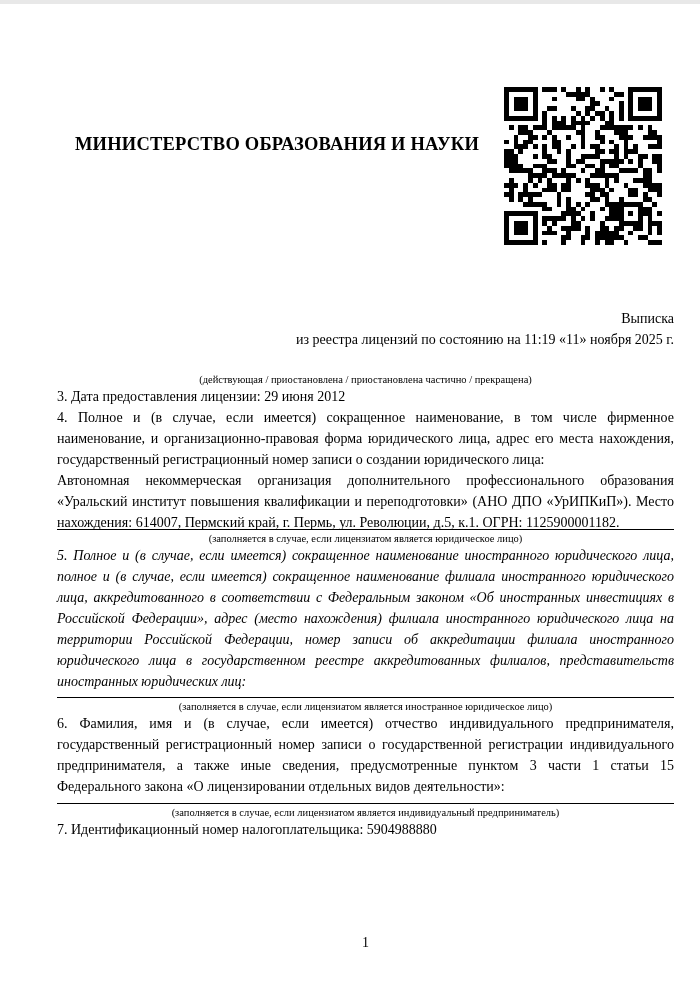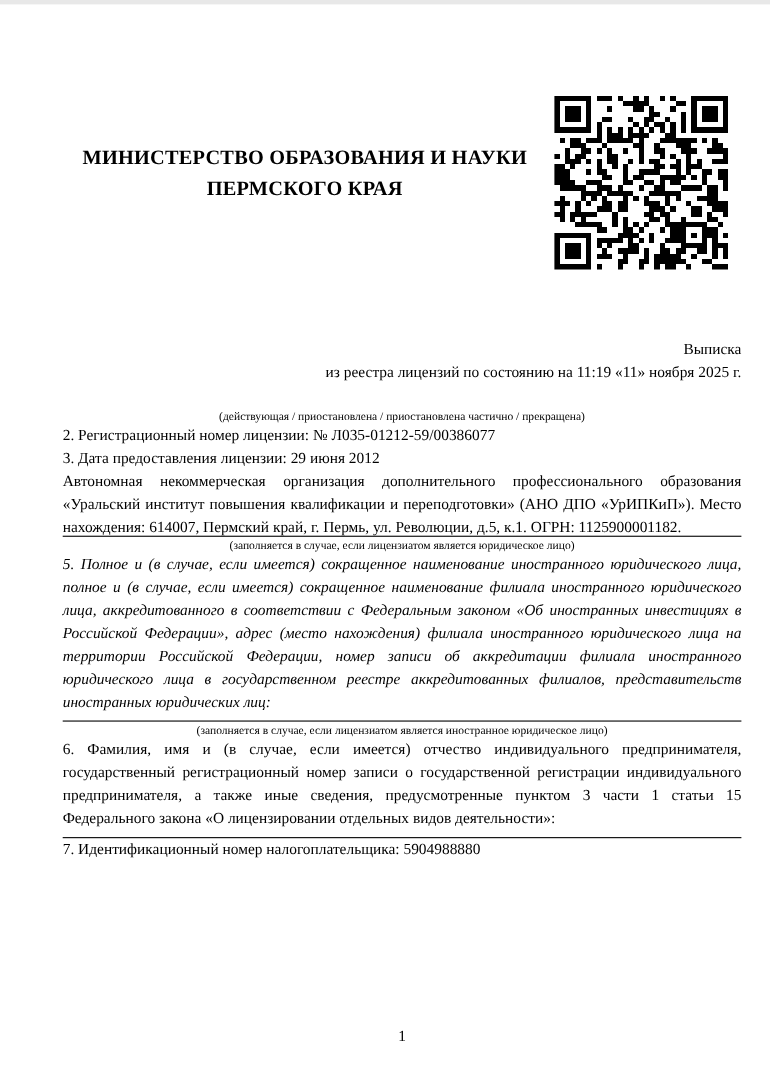--- a/index.html
+++ b/index.html
@@ -51,45 +51,45 @@
 
   <div class="qr">
     <svg id="qr-svg" xmlns="http://www.w3.org/2000/svg" shape-rendering="crispEdges" viewBox="0 0 33 33">
         <path d="M0 0h1v1h-1zM1 0h1v1h-1zM2 0h1v1h-1zM3 0h1v1h-1zM4 0h1v1h-1zM5 0h1v1h-1zM6 0h1v1h-1zM8 0h1v1h-1zM9 0h1v1h-1zM10 0h1v1h-1zM12 0h1v1h-1zM15 0h1v1h-1zM17 0h1v1h-1zM20 0h1v1h-1zM22 0h1v1h-1zM26 0h1v1h-1zM27 0h1v1h-1zM28 0h1v1h-1zM29 0h1v1h-1zM30 0h1v1h-1zM31 0h1v1h-1zM32 0h1v1h-1zM0 1h1v1h-1zM6 1h1v1h-1zM13 1h1v1h-1zM14 1h1v1h-1zM15 1h1v1h-1zM16 1h1v1h-1zM17 1h1v1h-1zM23 1h1v1h-1zM24 1h1v1h-1zM26 1h1v1h-1zM32 1h1v1h-1zM0 2h1v1h-1zM2 2h1v1h-1zM3 2h1v1h-1zM4 2h1v1h-1zM6 2h1v1h-1zM10 2h1v1h-1zM15 2h1v1h-1zM16 2h1v1h-1zM18 2h1v1h-1zM22 2h1v1h-1zM26 2h1v1h-1zM28 2h1v1h-1zM29 2h1v1h-1zM30 2h1v1h-1zM32 2h1v1h-1zM0 3h1v1h-1zM2 3h1v1h-1zM3 3h1v1h-1zM4 3h1v1h-1zM6 3h1v1h-1zM18 3h1v1h-1zM19 3h1v1h-1zM24 3h1v1h-1zM26 3h1v1h-1zM28 3h1v1h-1zM29 3h1v1h-1zM30 3h1v1h-1zM32 3h1v1h-1zM0 4h1v1h-1zM2 4h1v1h-1zM3 4h1v1h-1zM4 4h1v1h-1zM6 4h1v1h-1zM9 4h1v1h-1zM10 4h1v1h-1zM14 4h1v1h-1zM17 4h1v1h-1zM18 4h1v1h-1zM21 4h1v1h-1zM24 4h1v1h-1zM26 4h1v1h-1zM28 4h1v1h-1zM29 4h1v1h-1zM30 4h1v1h-1zM32 4h1v1h-1zM0 5h1v1h-1zM6 5h1v1h-1zM8 5h1v1h-1zM15 5h1v1h-1zM17 5h1v1h-1zM19 5h1v1h-1zM20 5h1v1h-1zM22 5h1v1h-1zM24 5h1v1h-1zM26 5h1v1h-1zM32 5h1v1h-1zM0 6h1v1h-1zM1 6h1v1h-1zM2 6h1v1h-1zM3 6h1v1h-1zM4 6h1v1h-1zM5 6h1v1h-1zM6 6h1v1h-1zM8 6h1v1h-1zM10 6h1v1h-1zM12 6h1v1h-1zM14 6h1v1h-1zM16 6h1v1h-1zM18 6h1v1h-1zM20 6h1v1h-1zM22 6h1v1h-1zM24 6h1v1h-1zM26 6h1v1h-1zM27 6h1v1h-1zM28 6h1v1h-1zM29 6h1v1h-1zM30 6h1v1h-1zM31 6h1v1h-1zM32 6h1v1h-1zM8 7h1v1h-1zM10 7h1v1h-1zM11 7h1v1h-1zM12 7h1v1h-1zM14 7h1v1h-1zM15 7h1v1h-1zM16 7h1v1h-1zM17 7h1v1h-1zM21 7h1v1h-1zM22 7h1v1h-1zM1 8h1v1h-1zM3 8h1v1h-1zM4 8h1v1h-1zM6 8h1v1h-1zM7 8h1v1h-1zM8 8h1v1h-1zM10 8h1v1h-1zM11 8h1v1h-1zM12 8h1v1h-1zM13 8h1v1h-1zM14 8h1v1h-1zM16 8h1v1h-1zM20 8h1v1h-1zM21 8h1v1h-1zM22 8h1v1h-1zM23 8h1v1h-1zM24 8h1v1h-1zM25 8h1v1h-1zM26 8h1v1h-1zM28 8h1v1h-1zM30 8h1v1h-1zM3 9h1v1h-1zM4 9h1v1h-1zM5 9h1v1h-1zM9 9h1v1h-1zM15 9h1v1h-1zM16 9h1v1h-1zM19 9h1v1h-1zM23 9h1v1h-1zM24 9h1v1h-1zM25 9h1v1h-1zM30 9h1v1h-1zM31 9h1v1h-1zM2 10h1v1h-1zM5 10h1v1h-1zM6 10h1v1h-1zM8 10h1v1h-1zM10 10h1v1h-1zM13 10h1v1h-1zM16 10h1v1h-1zM19 10h1v1h-1zM20 10h1v1h-1zM24 10h1v1h-1zM25 10h1v1h-1zM26 10h1v1h-1zM29 10h1v1h-1zM30 10h1v1h-1zM31 10h1v1h-1zM32 10h1v1h-1zM0 11h1v1h-1zM2 11h1v1h-1zM4 11h1v1h-1zM5 11h1v1h-1zM10 11h1v1h-1zM11 11h1v1h-1zM16 11h1v1h-1zM20 11h1v1h-1zM22 11h1v1h-1zM25 11h1v1h-1zM32 11h1v1h-1zM2 12h1v1h-1zM3 12h1v1h-1zM4 12h1v1h-1zM6 12h1v1h-1zM8 12h1v1h-1zM10 12h1v1h-1zM11 12h1v1h-1zM14 12h1v1h-1zM16 12h1v1h-1zM18 12h1v1h-1zM19 12h1v1h-1zM23 12h1v1h-1zM25 12h1v1h-1zM27 12h1v1h-1zM30 12h1v1h-1zM31 12h1v1h-1zM32 12h1v1h-1zM0 13h1v1h-1zM1 13h1v1h-1zM3 13h1v1h-1zM8 13h1v1h-1zM11 13h1v1h-1zM13 13h1v1h-1zM19 13h1v1h-1zM20 13h1v1h-1zM22 13h1v1h-1zM23 13h1v1h-1zM25 13h1v1h-1zM26 13h1v1h-1zM27 13h1v1h-1zM0 14h1v1h-1zM1 14h1v1h-1zM2 14h1v1h-1zM6 14h1v1h-1zM8 14h1v1h-1zM9 14h1v1h-1zM13 14h1v1h-1zM16 14h1v1h-1zM17 14h1v1h-1zM18 14h1v1h-1zM19 14h1v1h-1zM23 14h1v1h-1zM25 14h1v1h-1zM28 14h1v1h-1zM29 14h1v1h-1zM31 14h1v1h-1zM32 14h1v1h-1zM0 15h1v1h-1zM1 15h1v1h-1zM2 15h1v1h-1zM9 15h1v1h-1zM10 15h1v1h-1zM13 15h1v1h-1zM15 15h1v1h-1zM16 15h1v1h-1zM20 15h1v1h-1zM21 15h1v1h-1zM22 15h1v1h-1zM23 15h1v1h-1zM24 15h1v1h-1zM26 15h1v1h-1zM28 15h1v1h-1zM31 15h1v1h-1zM32 15h1v1h-1zM0 16h1v1h-1zM1 16h1v1h-1zM2 16h1v1h-1zM3 16h1v1h-1zM6 16h1v1h-1zM7 16h1v1h-1zM8 16h1v1h-1zM13 16h1v1h-1zM14 16h1v1h-1zM17 16h1v1h-1zM18 16h1v1h-1zM20 16h1v1h-1zM22 16h1v1h-1zM23 16h1v1h-1zM28 16h1v1h-1zM32 16h1v1h-1zM1 17h1v1h-1zM2 17h1v1h-1zM3 17h1v1h-1zM4 17h1v1h-1zM5 17h1v1h-1zM8 17h1v1h-1zM9 17h1v1h-1zM10 17h1v1h-1zM12 17h1v1h-1zM16 17h1v1h-1zM19 17h1v1h-1zM20 17h1v1h-1zM24 17h1v1h-1zM25 17h1v1h-1zM26 17h1v1h-1zM27 17h1v1h-1zM29 17h1v1h-1zM30 17h1v1h-1zM32 17h1v1h-1zM5 18h1v1h-1zM6 18h1v1h-1zM7 18h1v1h-1zM8 18h1v1h-1zM10 18h1v1h-1zM11 18h1v1h-1zM12 18h1v1h-1zM13 18h1v1h-1zM14 18h1v1h-1zM18 18h1v1h-1zM19 18h1v1h-1zM20 18h1v1h-1zM21 18h1v1h-1zM22 18h1v1h-1zM23 18h1v1h-1zM29 18h1v1h-1zM30 18h1v1h-1zM1 19h1v1h-1zM5 19h1v1h-1zM7 19h1v1h-1zM9 19h1v1h-1zM13 19h1v1h-1zM15 19h1v1h-1zM17 19h1v1h-1zM21 19h1v1h-1zM23 19h1v1h-1zM27 19h1v1h-1zM28 19h1v1h-1zM29 19h1v1h-1zM30 19h1v1h-1zM0 20h1v1h-1zM1 20h1v1h-1zM2 20h1v1h-1zM4 20h1v1h-1zM6 20h1v1h-1zM9 20h1v1h-1zM10 20h1v1h-1zM12 20h1v1h-1zM13 20h1v1h-1zM17 20h1v1h-1zM18 20h1v1h-1zM19 20h1v1h-1zM21 20h1v1h-1zM25 20h1v1h-1zM29 20h1v1h-1zM30 20h1v1h-1zM31 20h1v1h-1zM32 20h1v1h-1zM1 21h1v1h-1zM4 21h1v1h-1zM8 21h1v1h-1zM9 21h1v1h-1zM10 21h1v1h-1zM12 21h1v1h-1zM13 21h1v1h-1zM18 21h1v1h-1zM19 21h1v1h-1zM20 21h1v1h-1zM22 21h1v1h-1zM26 21h1v1h-1zM27 21h1v1h-1zM30 21h1v1h-1zM31 21h1v1h-1zM32 21h1v1h-1zM0 22h1v1h-1zM1 22h1v1h-1zM3 22h1v1h-1zM4 22h1v1h-1zM5 22h1v1h-1zM6 22h1v1h-1zM7 22h1v1h-1zM11 22h1v1h-1zM17 22h1v1h-1zM18 22h1v1h-1zM20 22h1v1h-1zM21 22h1v1h-1zM26 22h1v1h-1zM27 22h1v1h-1zM29 22h1v1h-1zM32 22h1v1h-1zM1 23h1v1h-1zM3 23h1v1h-1zM5 23h1v1h-1zM11 23h1v1h-1zM13 23h1v1h-1zM18 23h1v1h-1zM19 23h1v1h-1zM21 23h1v1h-1zM24 23h1v1h-1zM29 23h1v1h-1zM30 23h1v1h-1zM4 24h1v1h-1zM5 24h1v1h-1zM6 24h1v1h-1zM7 24h1v1h-1zM8 24h1v1h-1zM11 24h1v1h-1zM13 24h1v1h-1zM15 24h1v1h-1zM17 24h1v1h-1zM21 24h1v1h-1zM22 24h1v1h-1zM23 24h1v1h-1zM24 24h1v1h-1zM25 24h1v1h-1zM26 24h1v1h-1zM27 24h1v1h-1zM28 24h1v1h-1zM31 24h1v1h-1zM8 25h1v1h-1zM9 25h1v1h-1zM13 25h1v1h-1zM14 25h1v1h-1zM16 25h1v1h-1zM20 25h1v1h-1zM22 25h1v1h-1zM23 25h1v1h-1zM24 25h1v1h-1zM28 25h1v1h-1zM29 25h1v1h-1zM30 25h1v1h-1zM0 26h1v1h-1zM1 26h1v1h-1zM2 26h1v1h-1zM3 26h1v1h-1zM4 26h1v1h-1zM5 26h1v1h-1zM6 26h1v1h-1zM12 26h1v1h-1zM13 26h1v1h-1zM14 26h1v1h-1zM15 26h1v1h-1zM18 26h1v1h-1zM22 26h1v1h-1zM23 26h1v1h-1zM24 26h1v1h-1zM26 26h1v1h-1zM28 26h1v1h-1zM29 26h1v1h-1zM30 26h1v1h-1zM32 26h1v1h-1zM0 27h1v1h-1zM6 27h1v1h-1zM8 27h1v1h-1zM9 27h1v1h-1zM10 27h1v1h-1zM11 27h1v1h-1zM12 27h1v1h-1zM14 27h1v1h-1zM16 27h1v1h-1zM18 27h1v1h-1zM21 27h1v1h-1zM22 27h1v1h-1zM23 27h1v1h-1zM24 27h1v1h-1zM28 27h1v1h-1zM30 27h1v1h-1zM0 28h1v1h-1zM2 28h1v1h-1zM3 28h1v1h-1zM4 28h1v1h-1zM6 28h1v1h-1zM8 28h1v1h-1zM10 28h1v1h-1zM14 28h1v1h-1zM15 28h1v1h-1zM20 28h1v1h-1zM24 28h1v1h-1zM25 28h1v1h-1zM26 28h1v1h-1zM27 28h1v1h-1zM28 28h1v1h-1zM30 28h1v1h-1zM31 28h1v1h-1zM32 28h1v1h-1zM0 29h1v1h-1zM2 29h1v1h-1zM3 29h1v1h-1zM4 29h1v1h-1zM6 29h1v1h-1zM9 29h1v1h-1zM12 29h1v1h-1zM13 29h1v1h-1zM14 29h1v1h-1zM15 29h1v1h-1zM17 29h1v1h-1zM20 29h1v1h-1zM21 29h1v1h-1zM23 29h1v1h-1zM24 29h1v1h-1zM27 29h1v1h-1zM28 29h1v1h-1zM30 29h1v1h-1zM32 29h1v1h-1zM0 30h1v1h-1zM2 30h1v1h-1zM3 30h1v1h-1zM4 30h1v1h-1zM6 30h1v1h-1zM8 30h1v1h-1zM9 30h1v1h-1zM10 30h1v1h-1zM13 30h1v1h-1zM17 30h1v1h-1zM19 30h1v1h-1zM20 30h1v1h-1zM21 30h1v1h-1zM22 30h1v1h-1zM23 30h1v1h-1zM26 30h1v1h-1zM30 30h1v1h-1zM32 30h1v1h-1zM0 31h1v1h-1zM6 31h1v1h-1zM12 31h1v1h-1zM13 31h1v1h-1zM16 31h1v1h-1zM17 31h1v1h-1zM19 31h1v1h-1zM20 31h1v1h-1zM21 31h1v1h-1zM22 31h1v1h-1zM23 31h1v1h-1zM24 31h1v1h-1zM28 31h1v1h-1zM29 31h1v1h-1zM0 32h1v1h-1zM1 32h1v1h-1zM2 32h1v1h-1zM3 32h1v1h-1zM4 32h1v1h-1zM5 32h1v1h-1zM6 32h1v1h-1zM8 32h1v1h-1zM12 32h1v1h-1zM16 32h1v1h-1zM19 32h1v1h-1zM21 32h1v1h-1zM22 32h1v1h-1zM25 32h1v1h-1zM30 32h1v1h-1zM31 32h1v1h-1zM32 32h1v1h-1z" fill="#000"></path>
       </svg>
   </div>
 
   <div class="header">
     <div class="ministry">
       <div>МИНИСТЕРСТВО ОБРАЗОВАНИЯ И НАУКИ</div>
-      <div>ПЕРМСКОГО КРАЯ</div>
     </div>
   </div>
 
   <div class="doc-title">
     <div>Выписка</div>
     <div>из реестра лицензий по состоянию на 11:19 «11» ноября 2025 г.</div>
   </div>
 
   <div class="items">
     <div class="caption mt-cap">(действующая / приостановлена / приостановлена частично / прекращена)</div>
 
-    <p class="i2">2. Регистрационный номер лицензии: № Л035-01212-59/00386077</p>
 
     <p class="i3">3. Дата предоставления лицензии: 29 июня 2012</p>
 
+    <p class="i4 just">4. Полное и (в случае, если имеется) сокращенное наименование, в том числе фирменное наименование, и организационно-правовая форма юридического лица, адрес его места нахождения, государственный регистрационный номер записи о создании юридического лица:</p>
     <p class="just">Автономная некоммерческая организация дополнительного профессионального образования «Уральский институт повышения квалификации и переподготовки» (АНО ДПО «УрИПКиП»). Место нахождения: 614007, Пермский край, г. Пермь, ул. Революции, д.5, к.1. ОГРН: 1125900001182.</p>
     <div class="rule r4"></div>
     <div class="caption mt-cap">(заполняется в случае, если лицензиатом является юридическое лицо)</div>
 
     <p class="i5 just">5. Полное и (в случае, если имеется) сокращенное наименование иностранного юридического лица, полное и (в случае, если имеется) сокращенное наименование филиала иностранного юридического лица, аккредитованного в соответствии с Федеральным законом «Об иностранных инвестициях в Российской Федерации», адрес (место нахождения) филиала иностранного юридического лица на территории Российской Федерации, номер записи об аккредитации филиала иностранного юридического лица в государственном реестре аккредитованных филиалов, представительств иностранных юридических лиц:</p>
     <div class="rule r5"></div>
     <div class="caption mt-cap">(заполняется в случае, если лицензиатом является иностранное юридическое лицо)</div>
 
     <p class="i6 just">6. Фамилия, имя и (в случае, если имеется) отчество индивидуального предпринимателя, государственный регистрационный номер записи о государственной регистрации индивидуального предпринимателя, а также иные сведения, предусмотренные пунктом 3 части 1 статьи 15 Федерального закона «О лицензировании отдельных видов деятельности»:</p>
     <div class="rule r6"></div>
+    <div class="caption mt-cap">(заполняется в случае, если лицензиатом является индивидуальный предприниматель)</div>
 
     <p class="i7">7. Идентификационный номер налогоплательщика: 5904988880</p>
   </div>
 
   <div class="page-number">1</div>
 
 </div>
 
 </body></html>

